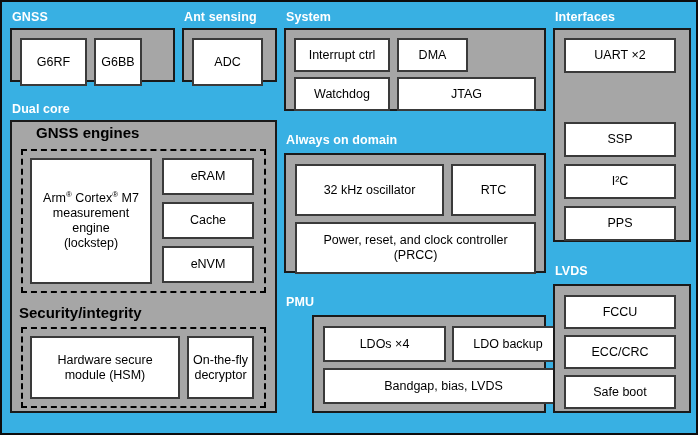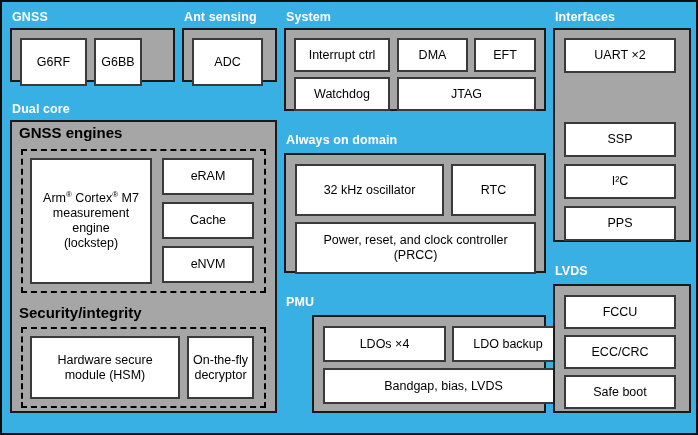--- a/index.html
+++ b/index.html
@@ -34,20 +34,21 @@
     white-space: nowrap;
   }
   .panel {
     position: absolute;
     left: 0;
     right: 0;
     bottom: 16px;
     box-sizing: border-box;
     background: #a6a6a6;
     border: 2px solid #1a1a1a;
+    padding-left: 17px;
   }
   .panel-label {
     color: #000000;
     font-weight: bold;
     font-size: 15px;
     line-height: 14px;
     padding: 4px 0 3px 7px;
     white-space: nowrap;
   }
   
@@ -134,23 +135,20 @@
 
   <div class="group" style="left:282px; top:8px; width:262px; height:117px;">
     <div class="group-label">System</div>
     <div class="panel" style="top:18px;">
       <div class="cell" style="left:8px; top:8px; width:96px; height:34px;">
         <span>Interrupt ctrl</span>
       </div>
       <div class="cell" style="left:111px; top:8px; width:71px; height:34px;">
         <span>DMA</span>
       </div>
-      <div class="cell" style="left:188px; top:8px; width:62px; height:34px;">
-        <span>EFT</span>
-      </div>
       <div class="cell" style="left:8px; top:47px; width:96px; height:34px;">
         <span>Watchdog</span>
       </div>
       <div class="cell" style="left:111px; top:47px; width:139px; height:34px;">
         <span>JTAG</span>
       </div>
     </div>
   </div>
 
   <div class="group" style="left:282px; top:131px; width:262px; height:156px;">

